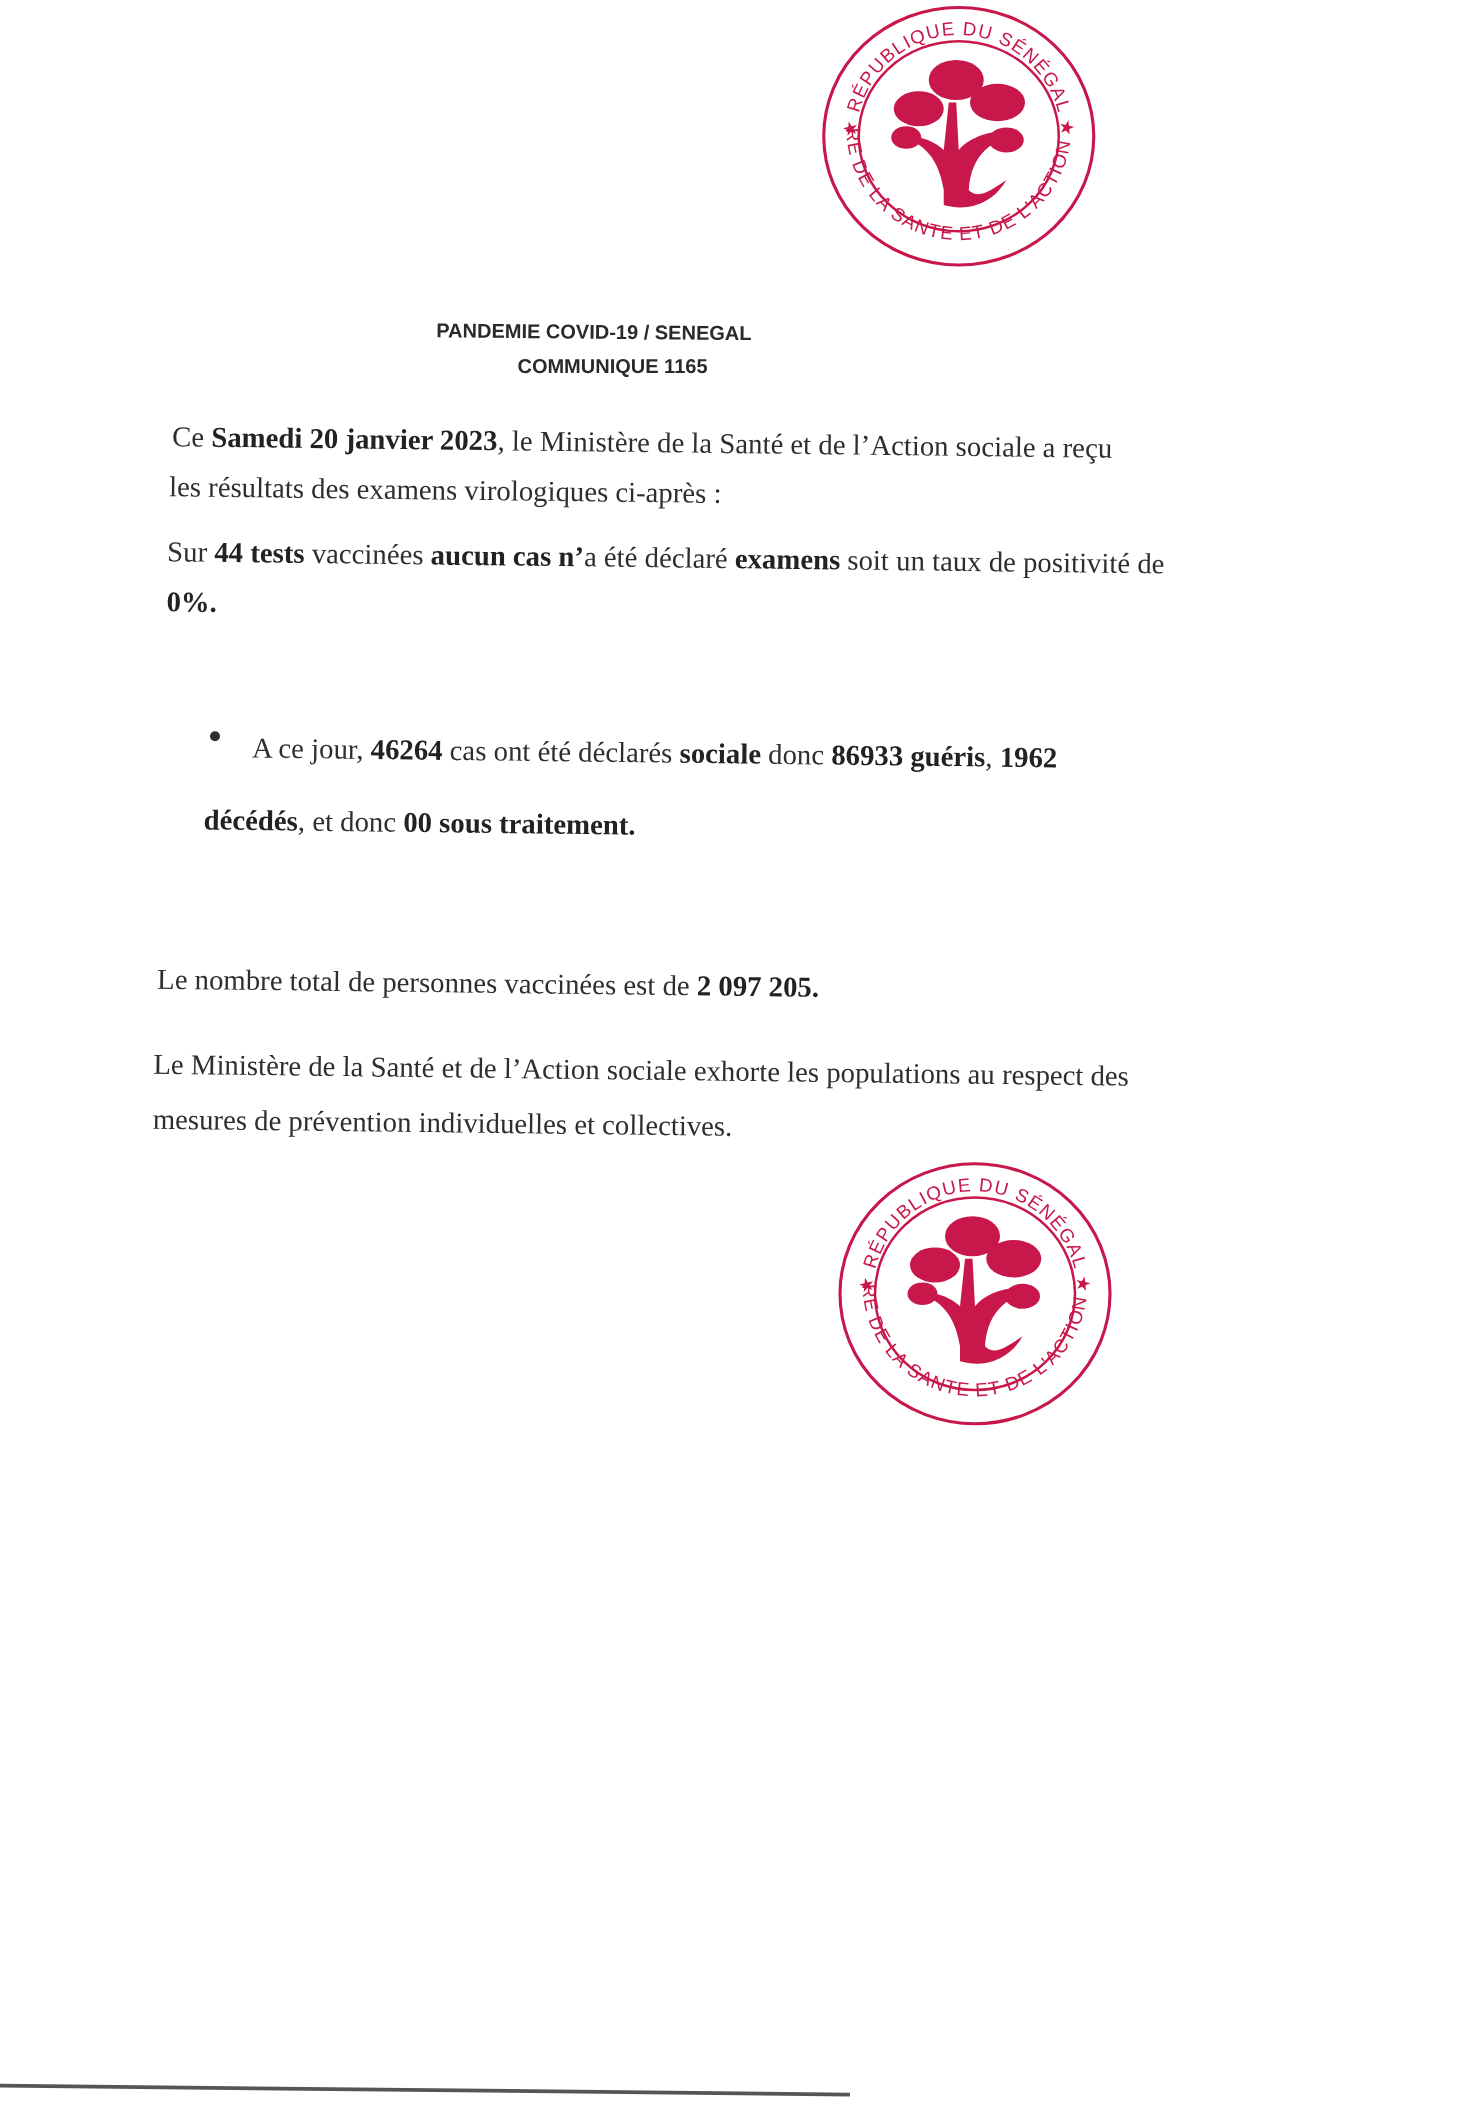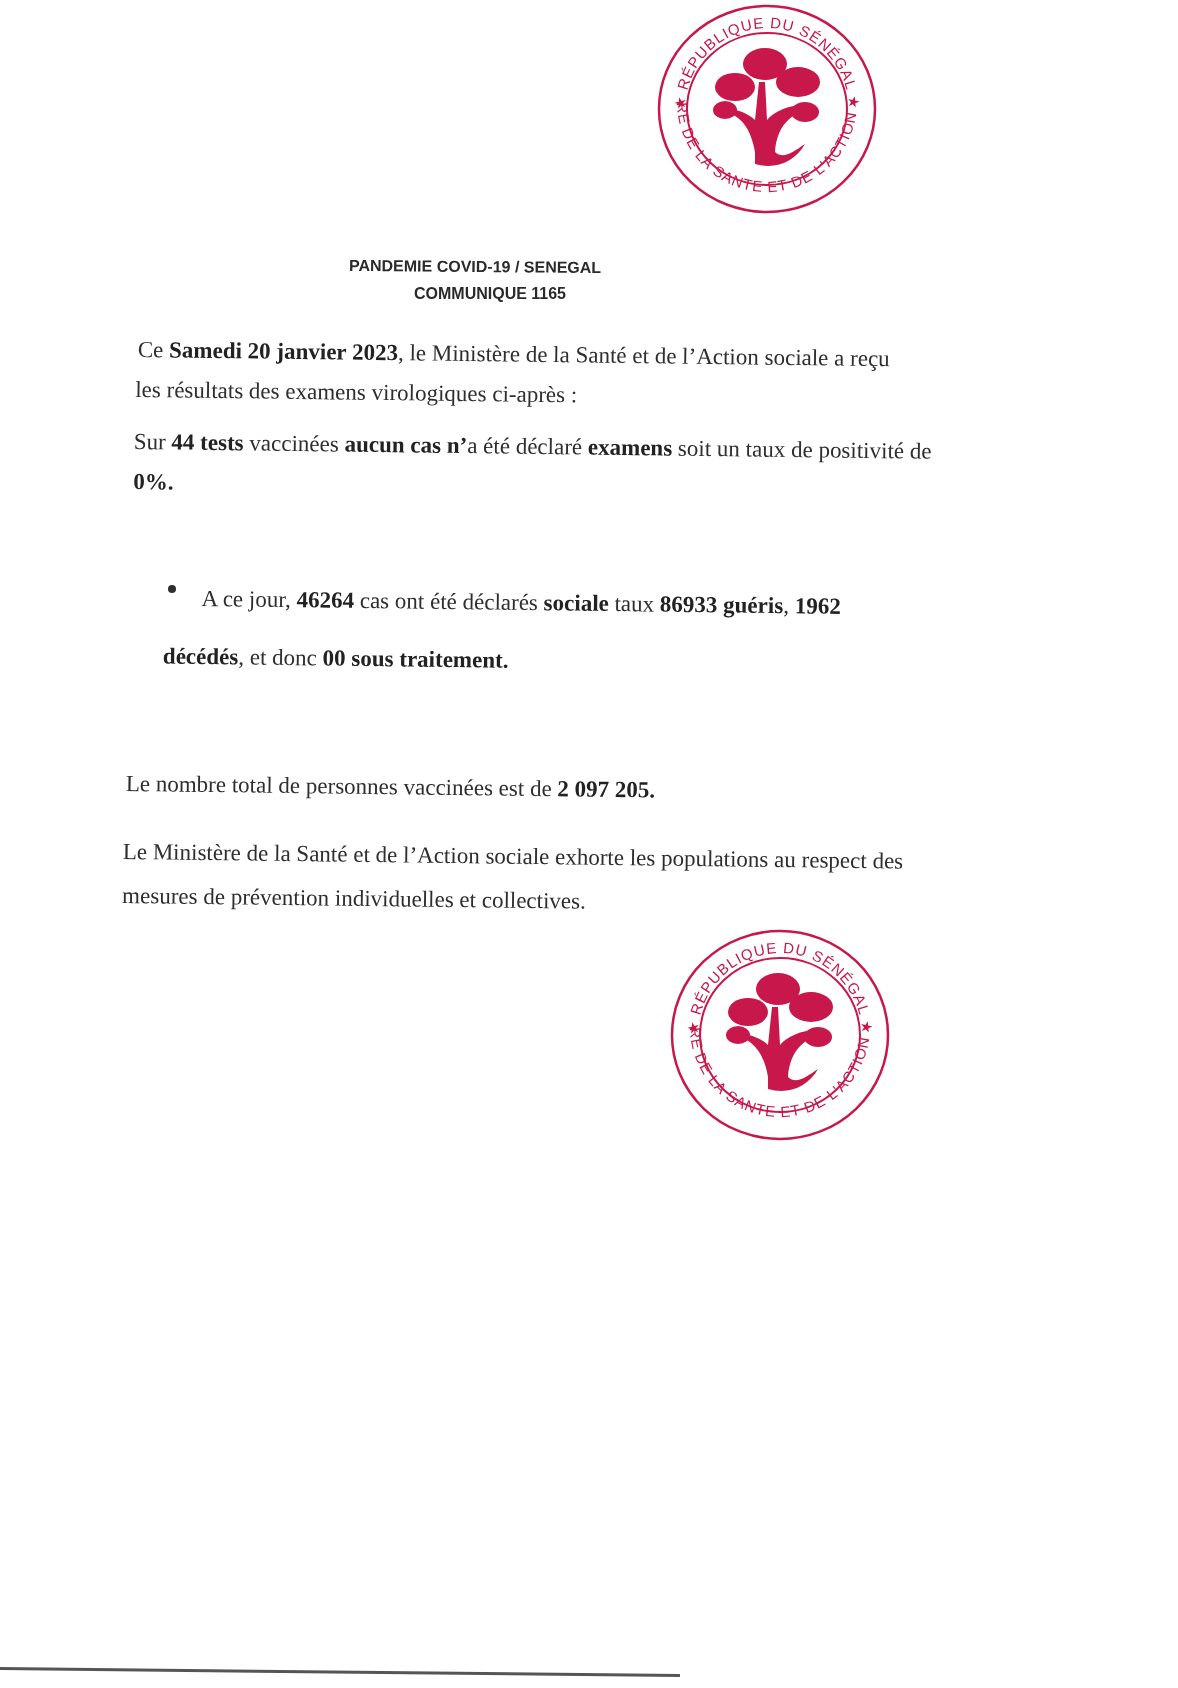--- a/index.html
+++ b/index.html
@@ -66,21 +66,21 @@
   <span style="margin-left:-2px;">les résultats des examens virologiques ci-après :</span>
 </div>
 
 <div class="para" style="left:134px; top:422px; transform:rotate(0.7deg);">
   <span>Sur </span><b>44 tests</b><span> vaccinées </span><b>aucun cas n’</b><span>a été déclaré </span><b>examens</b><span> soit un taux de positivité de</span><br>
   <b>0%.</b>
 </div>
 
 <div class="bullet-dot" style="left:168px; top:585px;"></div>
 <div class="para" style="left:202px; top:570px; line-height:58px; transform:rotate(0.7deg);">
-  <span>A ce jour, </span><b>46264</b><span> cas ont été déclarés </span><b>sociale</b><span> taux </span><b>86933 guéris</b><span>, </span><b>1962</b><br>
+  <span>A ce jour, </span><b>46264</b><span> cas ont été déclarés </span><b>sociale</b><span> donc </span><b>86933 guéris</b><span>, </span><b>1962</b><br>
   <span style="margin-left:-38px;"><b>décédés</b><span>, et donc </span><b>00 sous traitement.</b></span>
 </div>
 
 <div class="para" style="left:126px; top:764px; transform:rotate(0.7deg);">
   <span>Le nombre total de personnes vaccinées est de </span><b>2 097 205.</b>
 </div>
 
 <div class="para" style="left:123px; top:830px; line-height:44px; transform:rotate(0.7deg);">
   <span>Le Ministère de la Santé et de l’Action sociale exhorte les populations au respect des</span><br>
   <span>mesures de prévention individuelles et collectives.</span>

